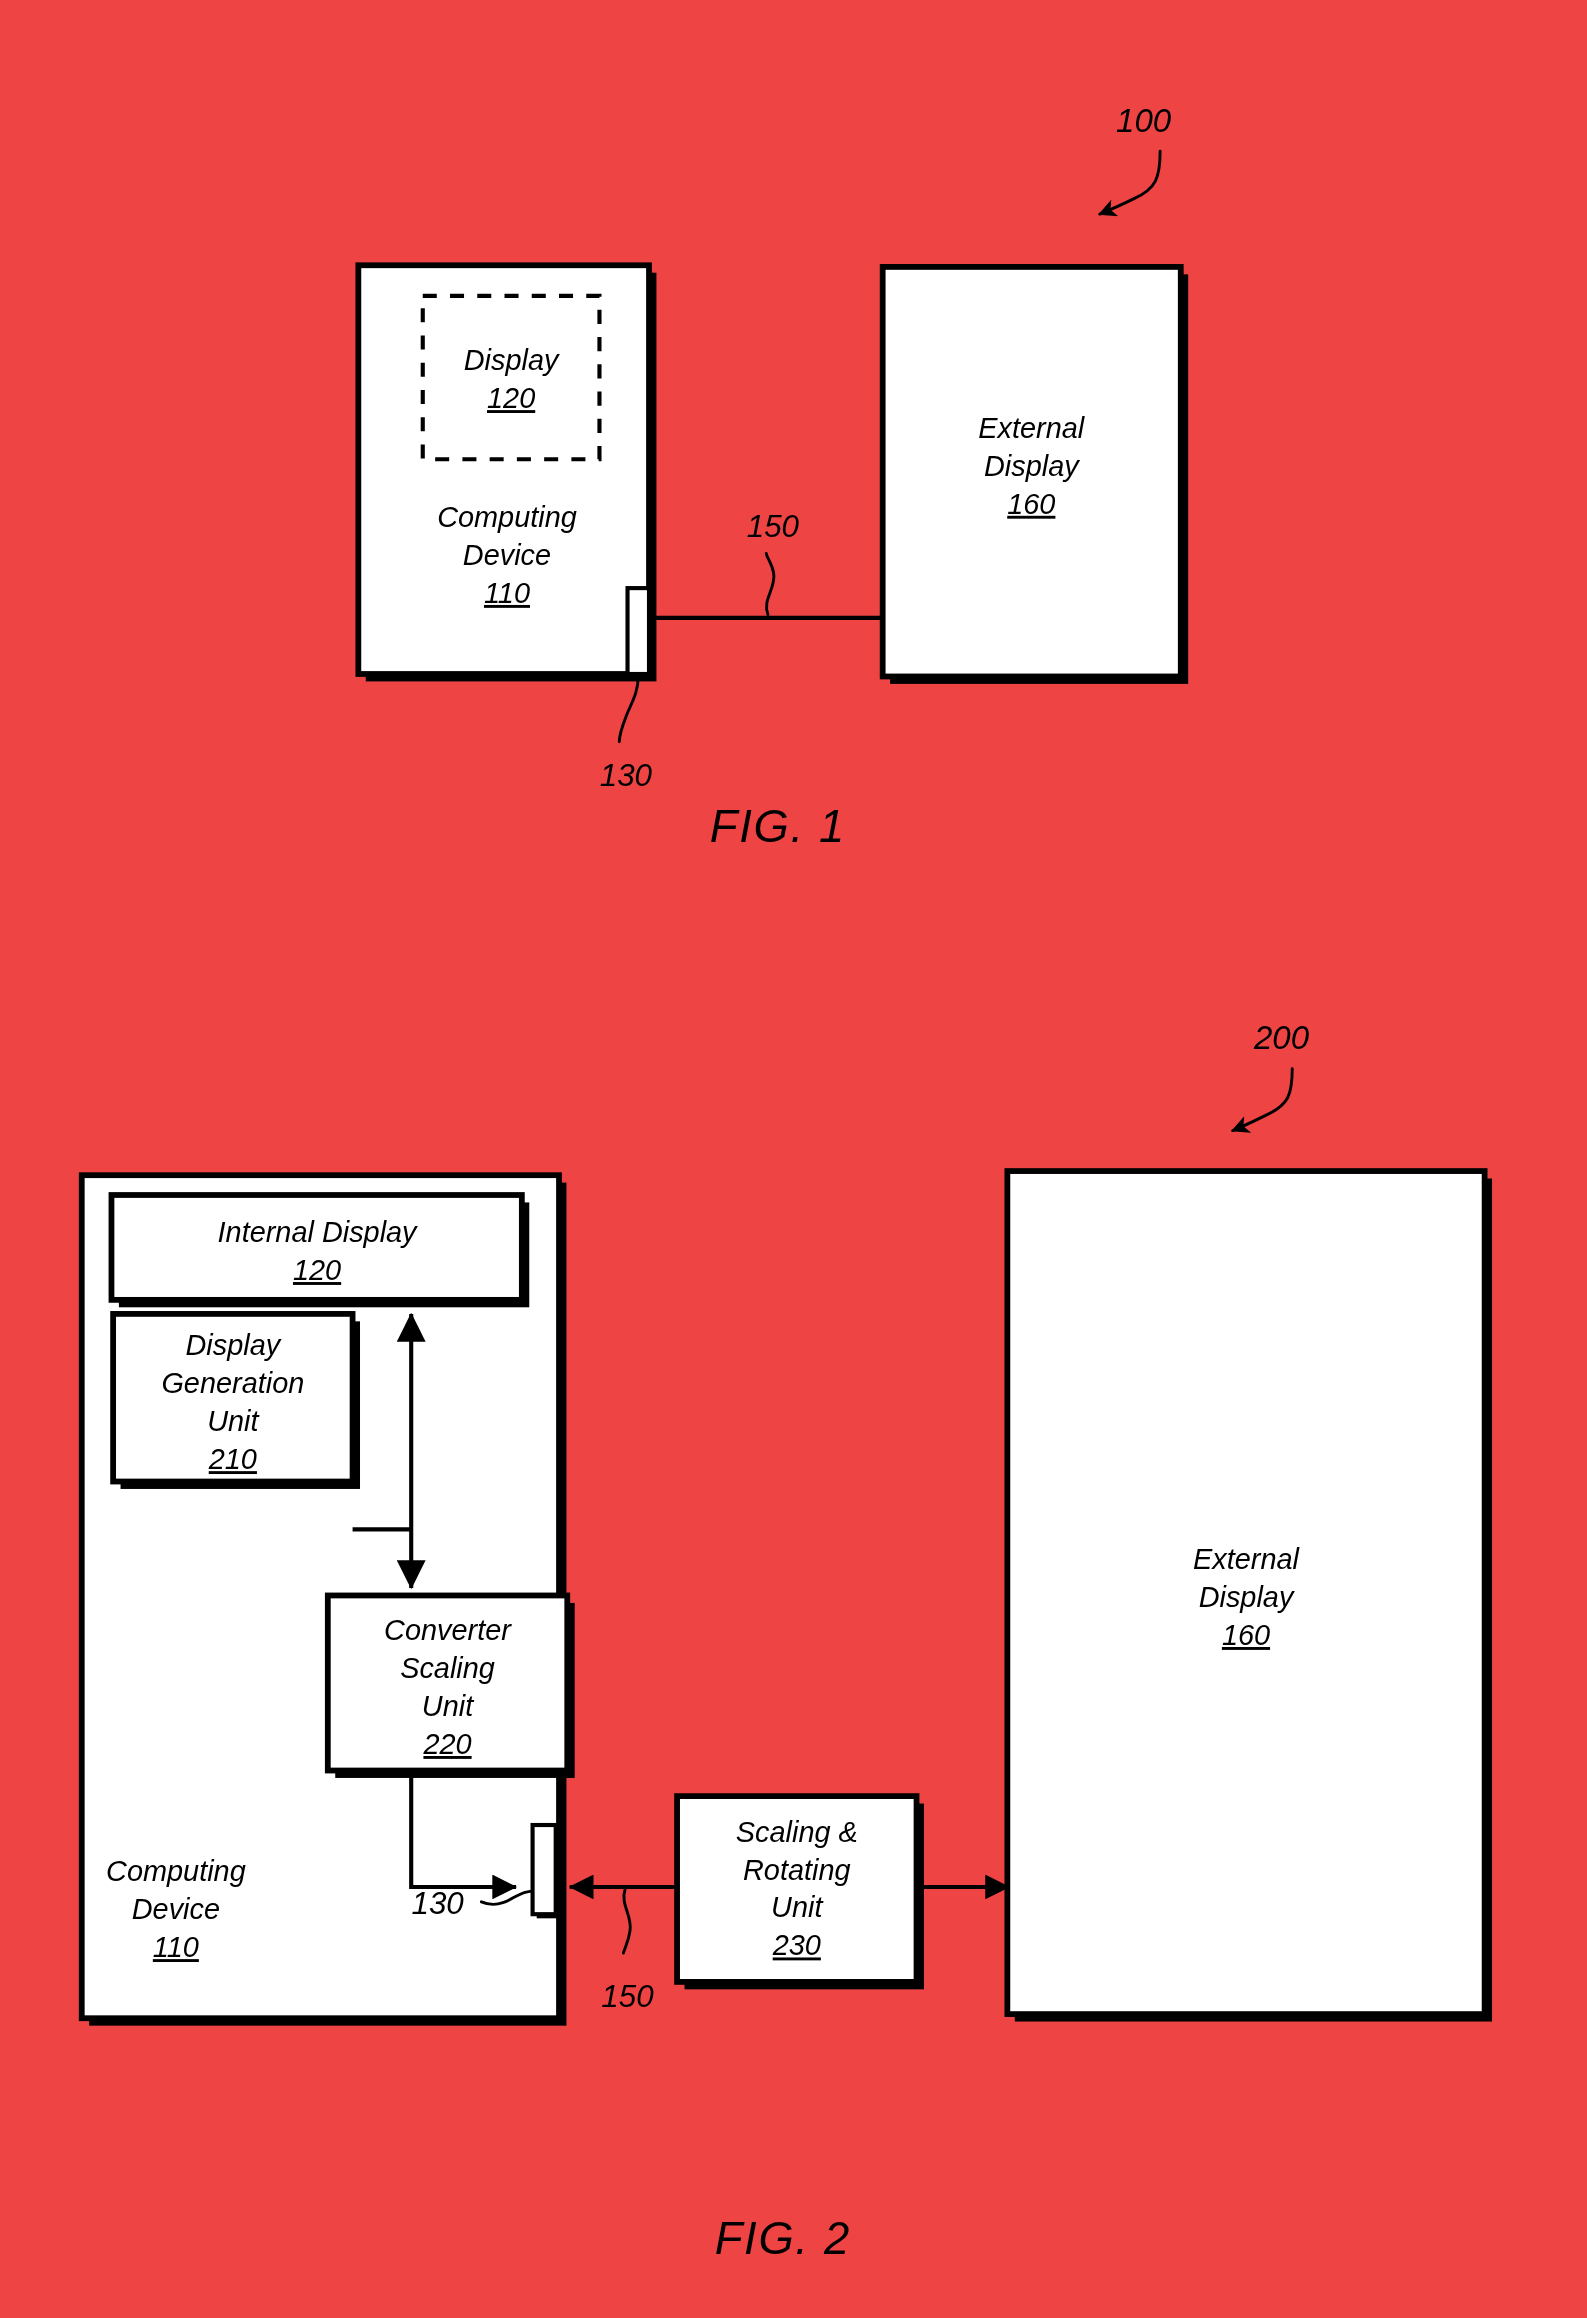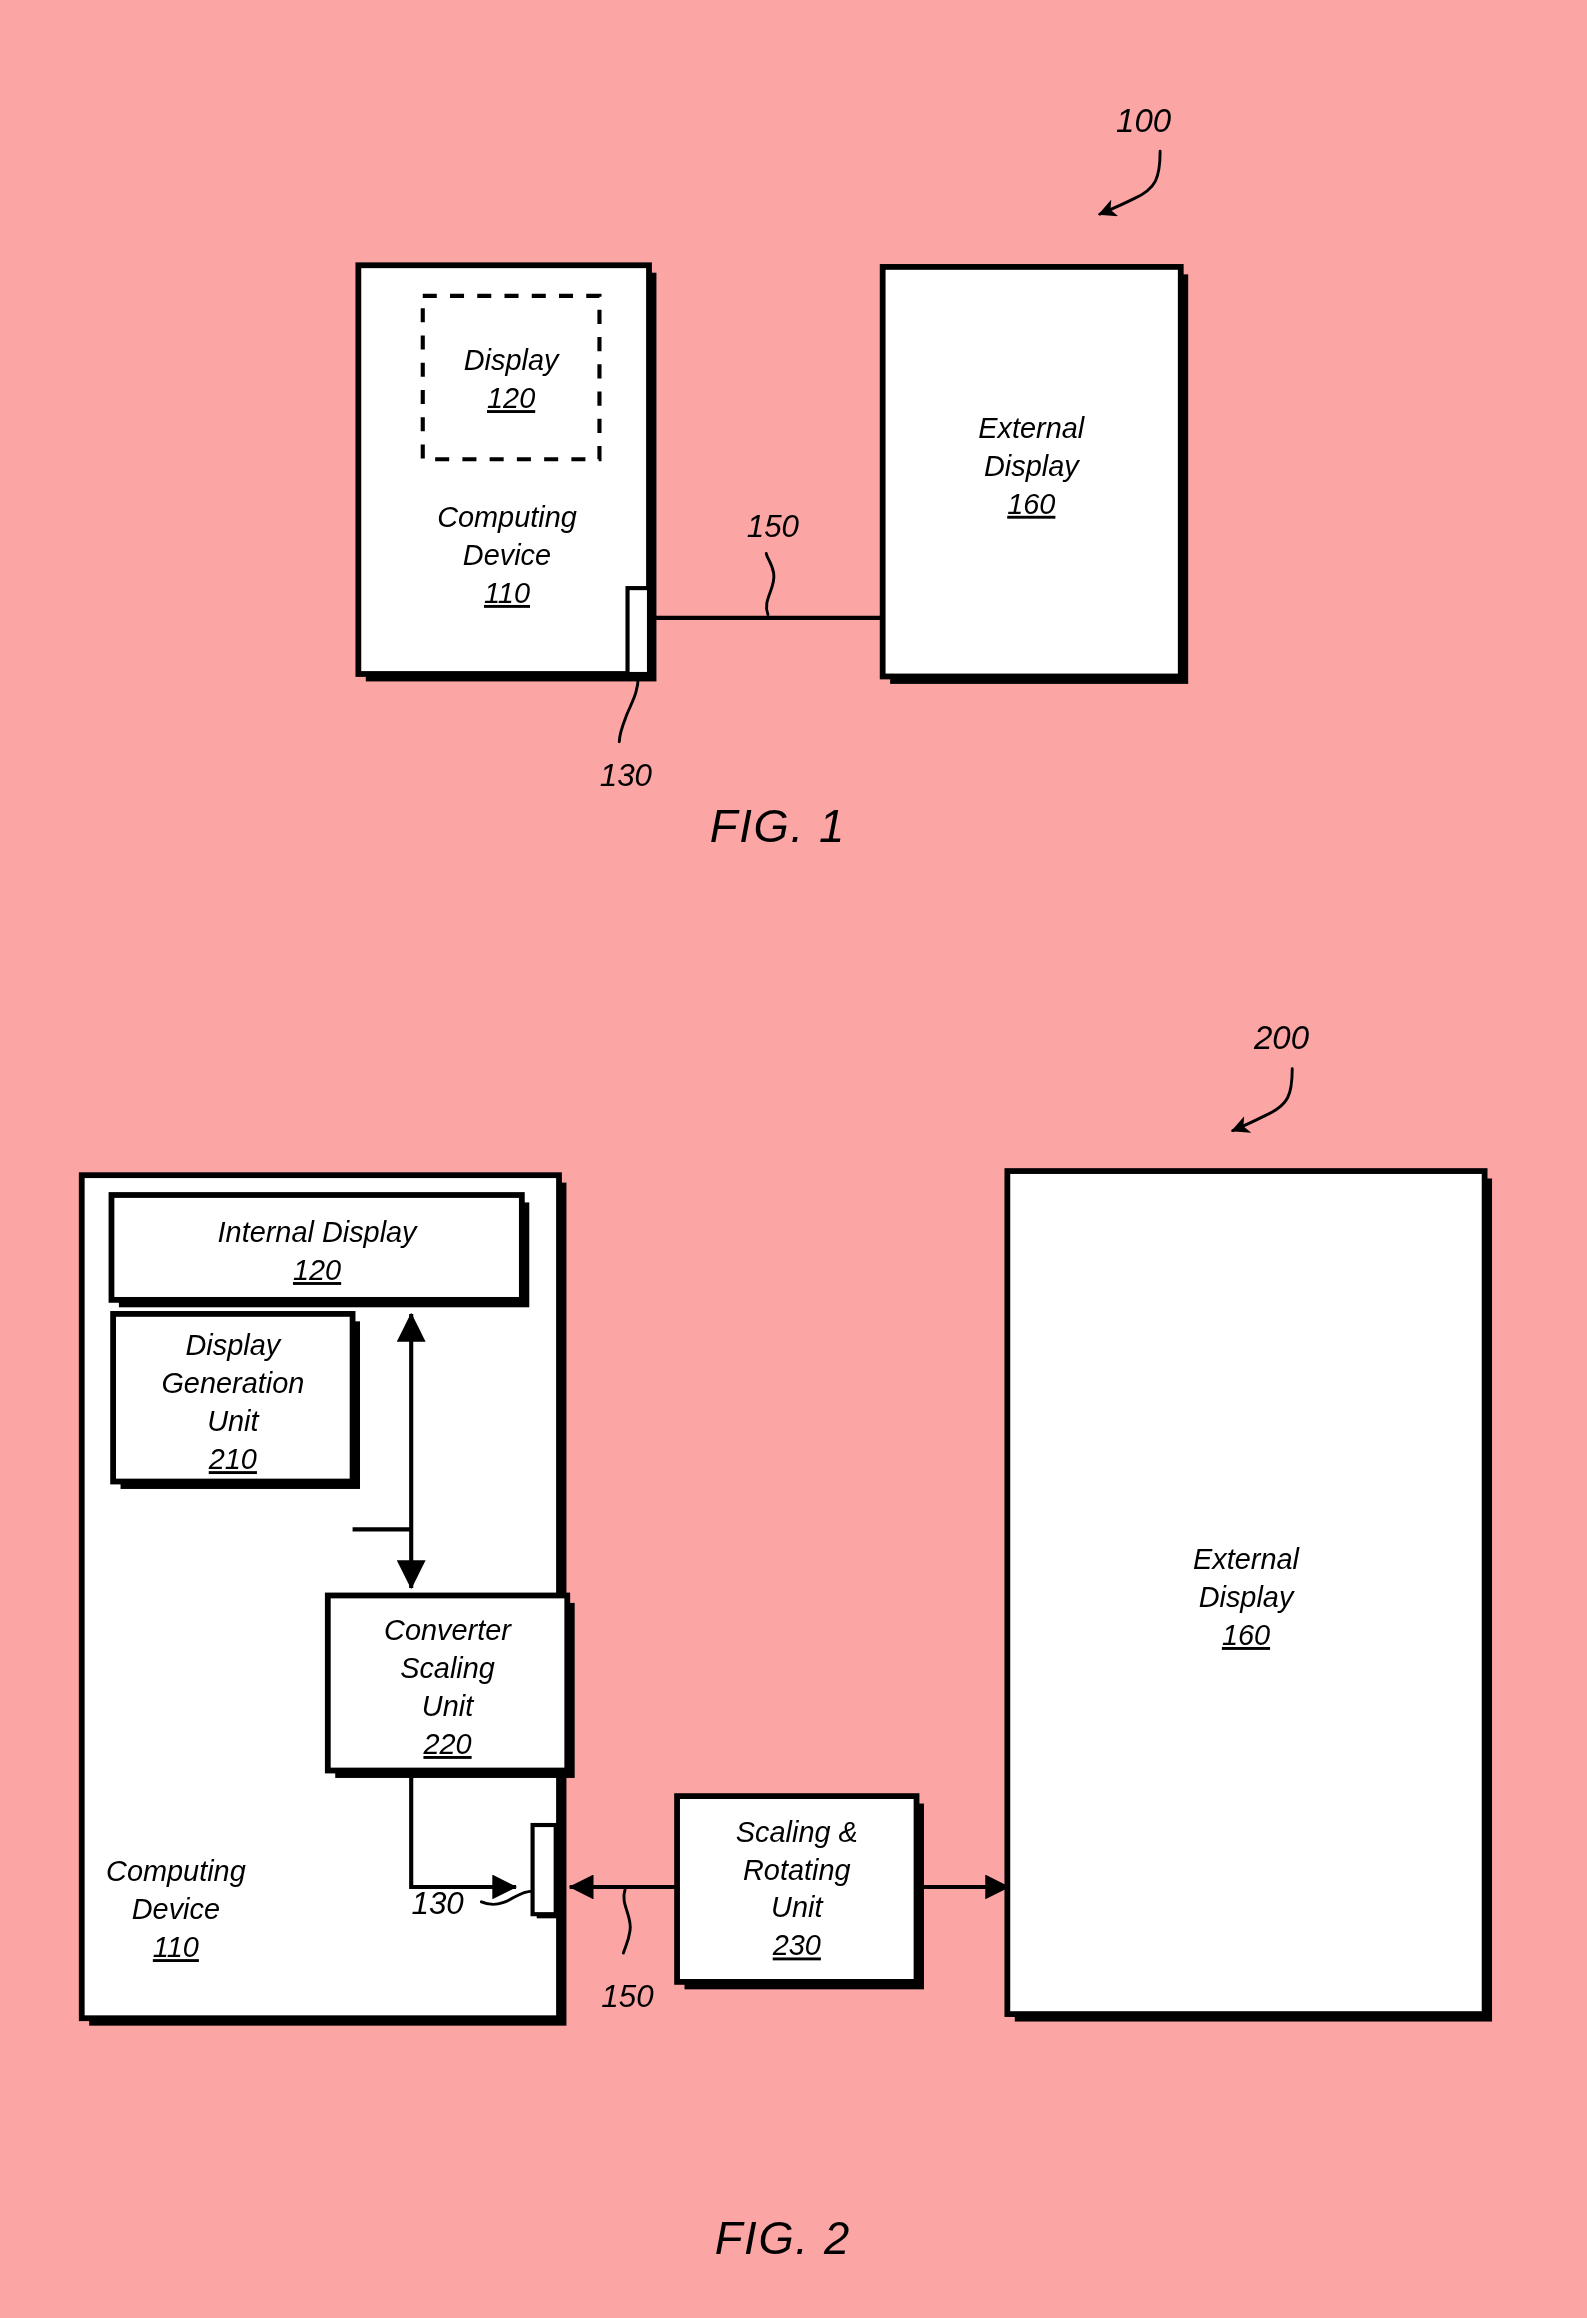--- a/index.html
+++ b/index.html
@@ -11,21 +11,21 @@
     width: 1587px;
     height: 2319px;
     font-family: "Liberation Sans", sans-serif;
     color: #000000;
     overflow: hidden;
   }
   #sheet {
     position: relative;
     width: 1587px;
     height: 2319px;
-    background: #fca5a5;
+    background: #ef4444;
   }
   svg.figure-svg {
     position: absolute;
     left: 0;
     top: 0;
     width: 1587px;
     height: 2319px;
     overflow: visible;
   }
   .lbl {

